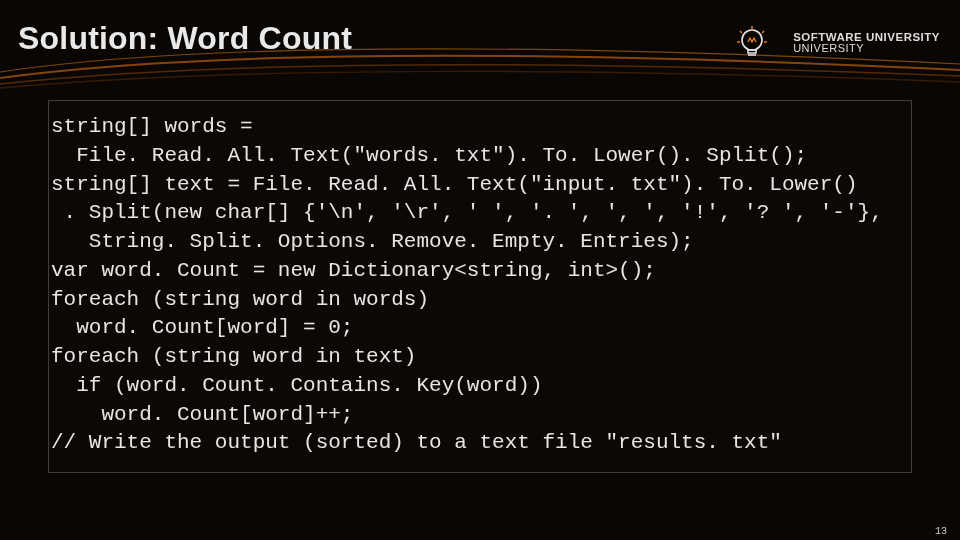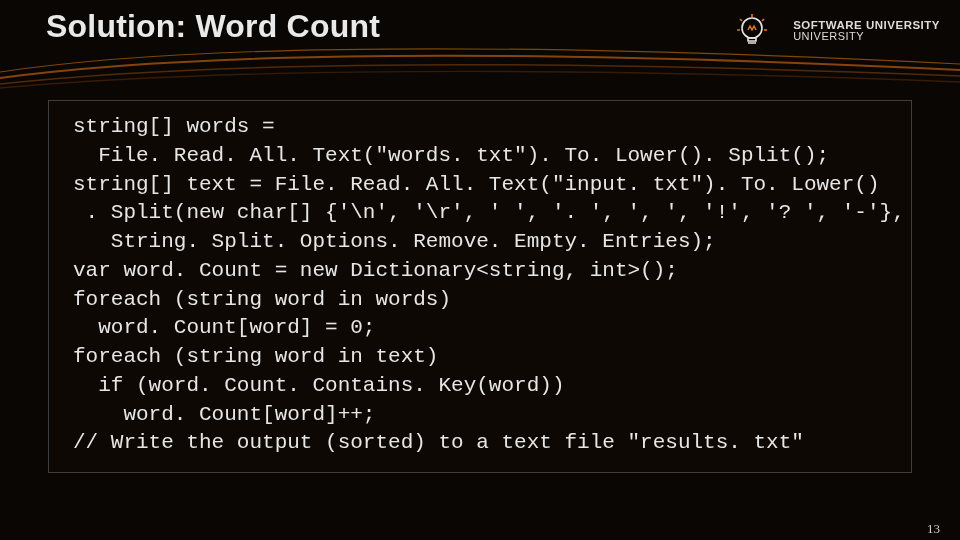--- a/index.html
+++ b/index.html
@@ -13,23 +13,22 @@
     position: absolute;
     top: 48px; left: 0; right: 0; height: 48px;
     pointer-events: none;
   }
   .swoosh svg { width: 100%; height: 100%; }
   .header {
     position: relative;
     height: 68px;
     display: flex;
     align-items: flex-start;
-    padding: 8px 20px 0 18px;
+    padding: 20px 20px 0 18px;
     justify-content: space-between;
-    margin-left: 28px;
   }
   .title {
     color: #e9e9e9;
     font-size: 32px;
     font-weight: 700;
     letter-spacing: 0.2px;
   }
   .logo-area {
     display: flex;
     align-items: center;
@@ -48,36 +47,36 @@
     letter-spacing: 0.5px;
     font-weight: 400;
   }
   .logo-text b { font-weight: 700; display: block; font-size: 11.5px; }
   .code-panel {
     position: absolute;
     left: 48px; right: 48px;
     top: 100px;
     border: 1px solid #3e3e3e;
     background: #0d0803;
-    padding: 12px 14px 14px 24px;
+    padding: 12px 14px 14px 2px;
   }
   .code-panel pre {
     font-family: Consolas, "Courier New", monospace;
     font-size: 21px;
     line-height: 1.37;
     color: #e6e6e6;
     white-space: pre;
   }
   .pagenum {
     position: absolute;
-    right: 20px;
+    right: 13px;
     bottom: 3px;
     color: #d0d0d0;
-    font-size: 13px;
-    font-family: Liberation Serif, serif;
+    font-size: 10px;
+    font-family: Liberation Mono, monospace;
   }
 </style>
 </head>
 <body>
 
 <div class="swoosh">
   <svg viewBox="0 0 960 48" preserveAspectRatio="none">
     <path d="M0 30 Q 300 -10 960 22" stroke="#b05a12" stroke-width="2" fill="none" opacity="0.75"></path>
     <path d="M0 36 Q 320 2 960 28" stroke="#7a3d0c" stroke-width="1.5" fill="none" opacity="0.65"></path>
     <path d="M0 24 Q 280 -18 960 16" stroke="#c9740f" stroke-width="1.2" fill="none" opacity="0.6"></path>

